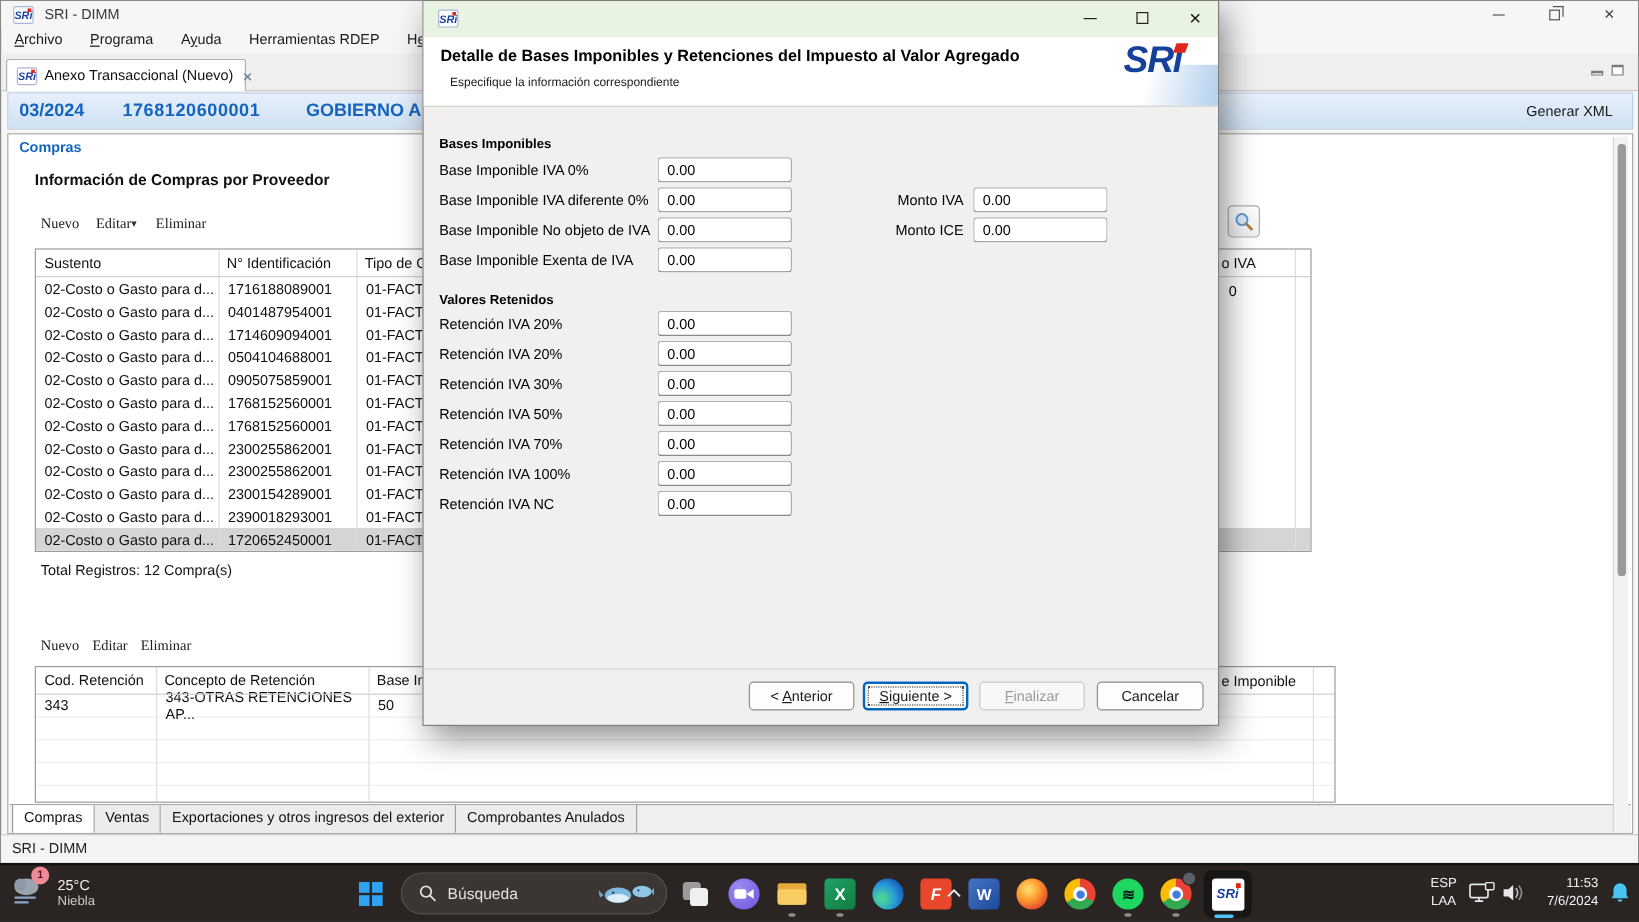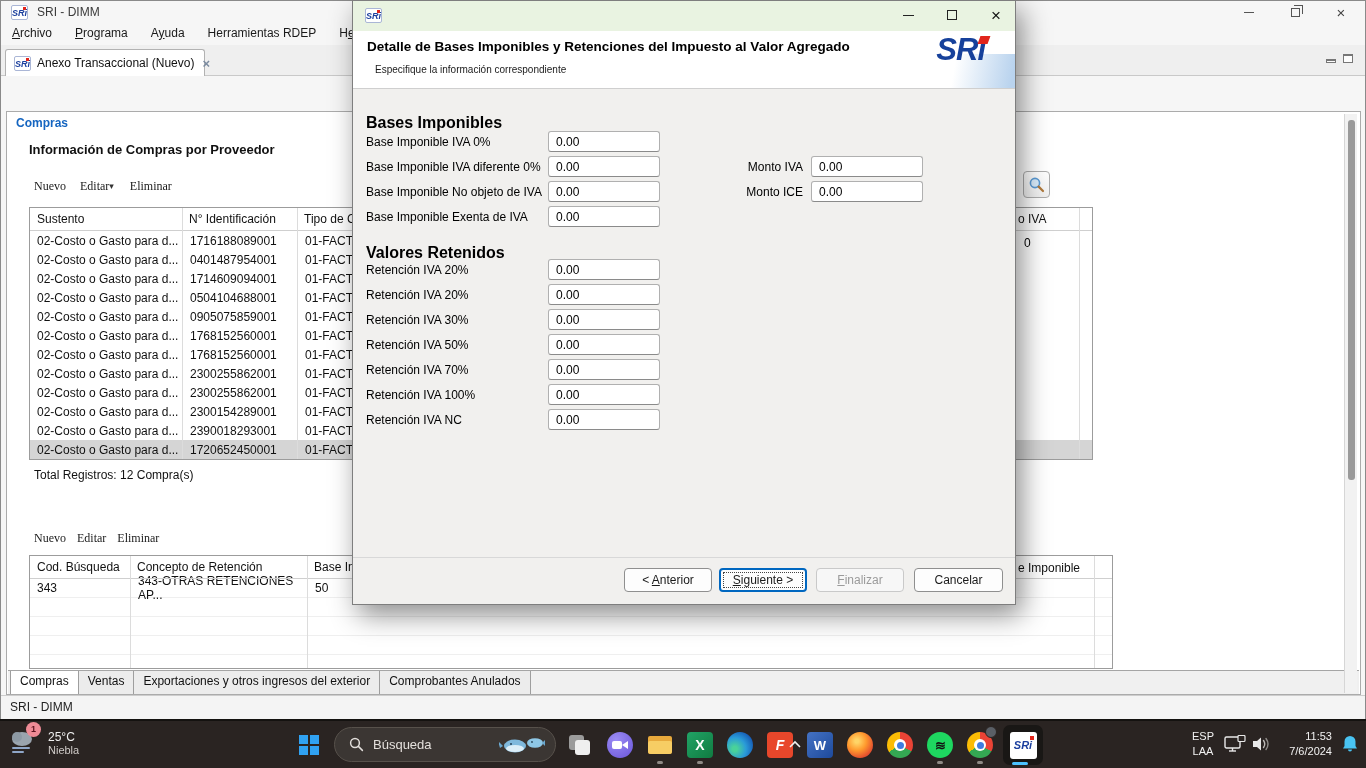--- a/index.html
+++ b/index.html
@@ -114,21 +114,21 @@
   .dlg-header::after { content:""; position:absolute; right:0; bottom:0; width:86px; height:34px;
     background:linear-gradient(100deg, rgba(255,255,255,0) 30%, #b9d3ee 95%); }
   .dlg-title { position:absolute; left:14px; top:8px; font-size:13.5px; font-weight:bold; color:#000; }
   .dlg-subtitle { position:absolute; left:22px; top:33px; font-size:10px; color:#1a1a1a; }
   .sri-logo { position:absolute; right:30px; top:1px; font-size:31px; font-weight:bold; font-style:italic;
     color:#16419b; letter-spacing:-1px; z-index:2; }
   .sri-logo::after { content:""; position:absolute; right:-4px; top:4px; width:10px; height:8px;
     background:#e1251b; transform:skewX(-20deg); }
 
   .dlg-body { position:absolute; left:0; top:88px; width:100%; height:470px; }
-  .grp-heading { position:absolute; left:13px; font-size:16px; font-weight:bold; color:#000; }
+  .grp-heading { position:absolute; left:13px; font-size:11px; font-weight:bold; color:#000; }
   #bases-heading { top:25px; }
   #retained-heading { top:155px; }
   .fgroup { position:absolute; left:13px; }
   #bases-fields { top:40px; }
   #retained-fields { top:168px; }
   .frow { height:25px; display:flex; align-items:center; }
   .flabel { width:182px; font-size:12px; color:#000; }
   .finput { width:112px; height:21px; border:1px solid #b0b0b0; border-bottom-color:#8a8a8a;
     border-radius:3px; font-size:12px; padding:0 7px; color:#000; background:#fff; font-family:"Liberation Sans",sans-serif; }
   #right-fields { position:absolute; left:372px; top:65px; }
@@ -227,20 +227,26 @@
       <span class="app-ico">SRi</span>
       <span class="etab-label">Anexo Transaccional (Nuevo)</span>
       <span class="etab-close">×</span>
     </div>
     <div class="view-ctrls">
       <span class="vc min"></span>
       <span class="vc max"></span>
     </div>
   </div>
 
+  <div class="blue-band">
+    <span class="band-period">03/2024</span>
+    <span class="band-ruc">1768120600001</span>
+    <span class="band-name">GOBIERNO A</span>
+    <span class="generate-xml">Generar XML</span>
+  </div>
 
   <div class="content-frame">
     <span class="section-label">Compras</span>
     <span class="info-title">Información de Compras por Proveedor</span>
 
     <div class="ptoolbar">
       <span class="tbi">Nuevo</span>
       <span class="tbi" style="margin-right:4px">Editar</span>
       <span class="tbi-caret">▾</span>
       <span class="tbi">Eliminar</span>
@@ -331,21 +337,21 @@
     <span class="total-label">Total Registros: 12 Compra(s)</span>
 
     <div class="rtoolbar">
       <span class="tbi">Nuevo</span>
       <span class="tbi">Editar</span>
       <span class="tbi">Eliminar</span>
     </div>
 
     <div class="rtable">
       <div class="thead">
-        <span class="h h1">Cod. Búsqueda</span>
+        <span class="h h1">Cod. Retención</span>
         <span class="h h2">Concepto de Retención</span>
         <span class="h h3">Base In</span>
         <span class="frag-head">e Imponible</span>
       </div>
       <div class="rrow">
         <span class="c1">343</span>
         <span class="c2">343-OTRAS RETENCIONES AP...</span>
         <span class="c3">50</span>
       </div>
       <div id="rtable-empty">

